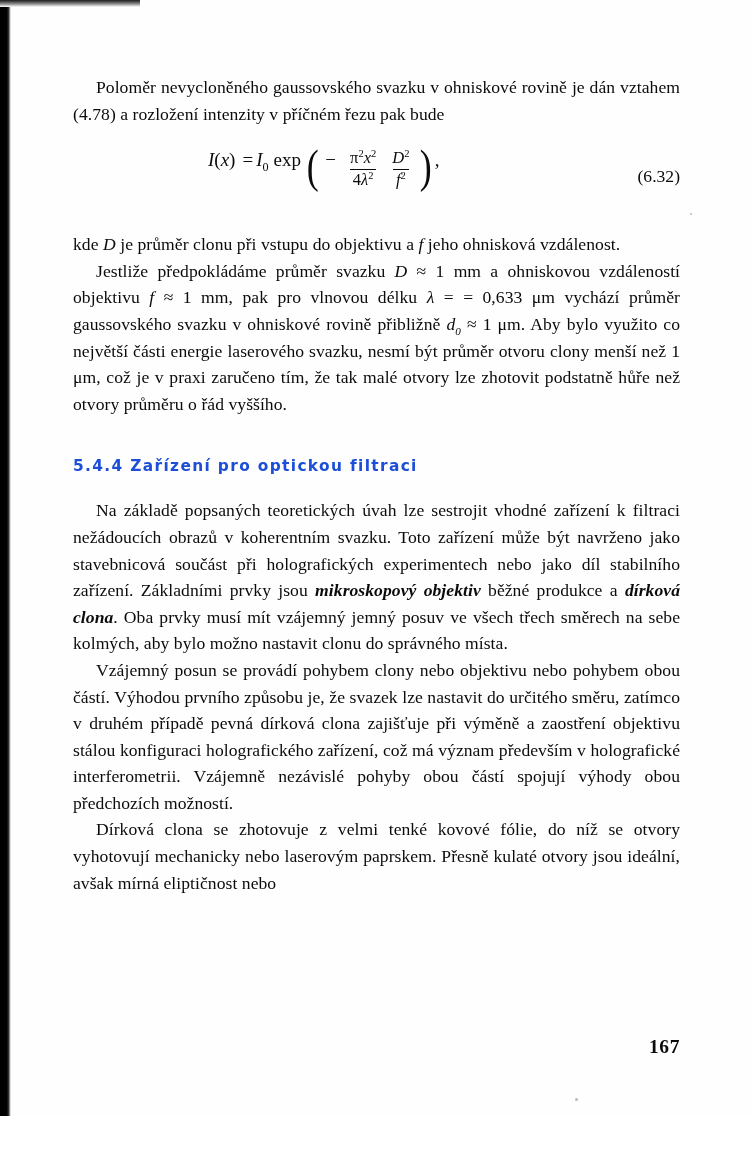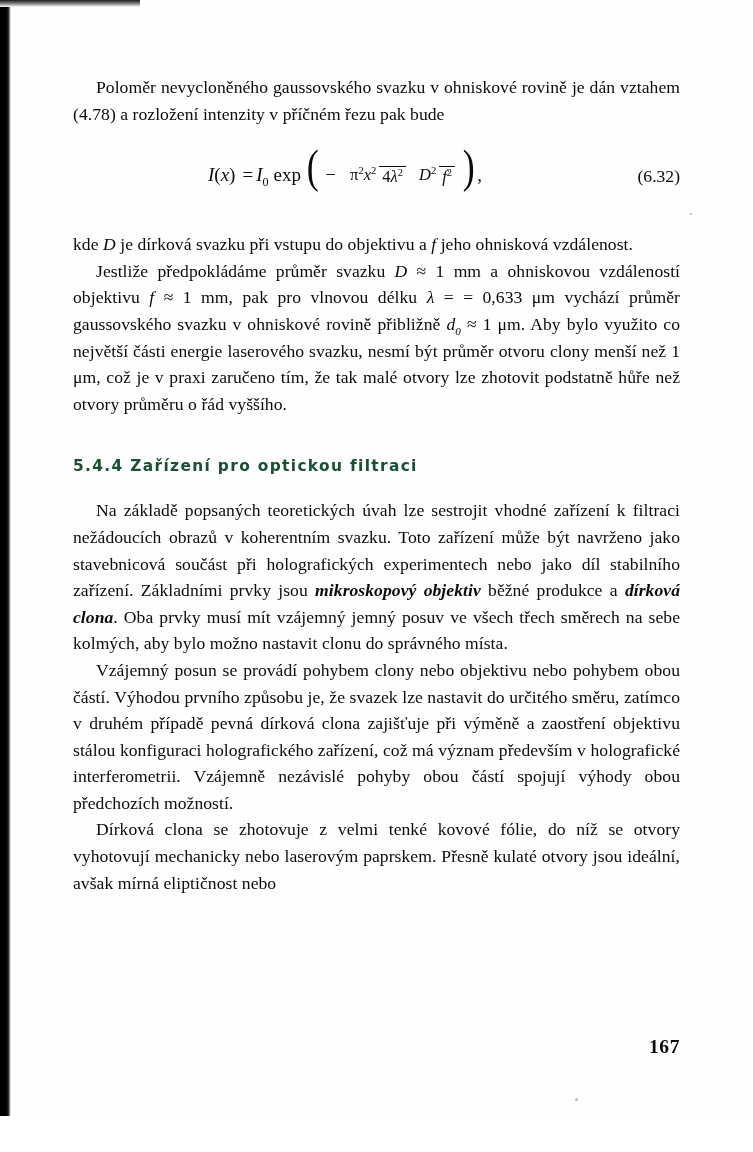--- a/index.html
+++ b/index.html
@@ -67,41 +67,41 @@
   .equation-block {
     position: relative;
     margin: 22px 0 20px 0;
     height: 62px;
   }
   .equation-body {
     position: absolute;
     left: 135px;
     top: 0;
     display: flex;
-    align-items: flex-end;
+    align-items: flex-start;
     font-size: 19px;
   }
   .eq-num {
     position: absolute;
     right: 0;
     top: 17px;
     font-size: 17.6px;
   }
   .paren {
     font-size: 46px;
     line-height: 0.8;
     font-family: "Liberation Serif", "DejaVu Serif", serif;
     transform: scaleX(0.78);
     display: inline-block;
     margin: 0 1px;
   }
   .minus { margin: 0 6px 0 4px; font-size: 19px; }
   .frac {
     display: inline-flex;
-    flex-direction: row;
+    flex-direction: column;
     align-items: center;
     vertical-align: middle;
     margin: 0 5px;
     font-size: 16.5px;
     line-height: 1.12;
   }
   .frac .num { padding: 0 3px 1px 3px; }
   .frac .den {
     padding: 1px 3px 0 3px;
     border-top: 1.3px solid #0b0b0b;
@@ -111,21 +111,21 @@
   .eq-lhs { margin-right: 2px; }
   .eq-exp { margin: 0 3px 0 5px; }
 
   
   h2.section-heading {
     font-family: "DejaVu Sans", "Liberation Sans", sans-serif;
     font-size: 15.4px;
     font-weight: bold;
     letter-spacing: 1.35px;
     margin: 40px 0 22px 0;
-    color: #14532d;
+    color: #1d4ed8;
   }
 
   
   .folio {
     position: absolute;
     right: 73px;
     bottom: 58px;
     font-size: 19.5px;
     font-weight: bold;
     letter-spacing: 0.6px;
@@ -170,21 +170,21 @@
         <span class="frac">
           <span class="num"><span class="mi">D</span><sup>2</sup></span>
           <span class="den"><span class="mi">f</span><sup>2</sup></span>
         </span>
         <span class="paren">)</span>
         <span>,</span>
       </div>
       <div class="eq-num">(6.32)</div>
     </div>
 
-    <p class="body-text no-indent"><span>kde </span><span class="mi">D</span><span> je dírková svazku při vstupu do objektivu a </span><span class="mi">f</span><span> jeho ohnisková vzdálenost.</span></p>
+    <p class="body-text no-indent"><span>kde </span><span class="mi">D</span><span> je průměr clonu při vstupu do objektivu a </span><span class="mi">f</span><span> jeho ohnisková vzdálenost.</span></p>
 
     <p class="body-text indent"><span>Jestliže předpokládáme průměr svazku </span><span class="mi">D</span><span> ≈ 1 mm a ohniskovou vzdáleností objektivu </span><span class="mi">f</span><span> ≈ 1 mm, pak pro vlnovou délku </span><span class="mi">λ</span><span> = = 0,633 μm vychází průměr gaussovského svazku v ohniskové rovině přibližně </span><span class="mi"><span>d</span><sub>0</sub></span><span> ≈ 1 μm. Aby bylo využito co největší části energie laserového svazku, nesmí být průměr otvoru clony menší než 1 μm, což je v praxi zaručeno tím, že tak malé otvory lze zhotovit podstatně hůře než otvory průměru o řád vyššího.</span></p>
 
     <h2 class="section-heading">5.4.4 Zařízení pro optickou filtraci</h2>
 
     <p class="body-text indent"><span>Na základě popsaných teoretických úvah lze sestrojit vhodné zařízení k filtraci nežádoucích obrazů v koherentním svazku. Toto zařízení může být navrženo jako stavebnicová součást při holografických experimentech nebo jako díl stabilního zařízení. Základními prvky jsou </span><span class="it">mikroskopový objektiv</span><span> běžné produkce a </span><span class="it">dírková clona</span><span>. Oba prvky musí mít vzájemný jemný posuv ve všech třech směrech na sebe kolmých, aby bylo možno nastavit clonu do správného místa.</span></p>
 
     <p class="body-text indent">Vzájemný posun se provádí pohybem clony nebo objektivu nebo pohybem obou částí. Výhodou prvního způsobu je, že svazek lze nastavit do určitého směru, zatímco v druhém případě pevná dírková clona zajišťuje při výměně a zaostření objektivu stálou konfiguraci holografického zařízení, což má význam především v holografické interferometrii. Vzájemně nezávislé pohyby obou částí spojují výhody obou předchozích možností.</p>
 
     <p class="body-text indent">Dírková clona se zhotovuje z velmi tenké kovové fólie, do níž se otvory vyhotovují mechanicky nebo laserovým paprskem. Přesně kulaté otvory jsou ideální, avšak mírná eliptičnost nebo</p>

